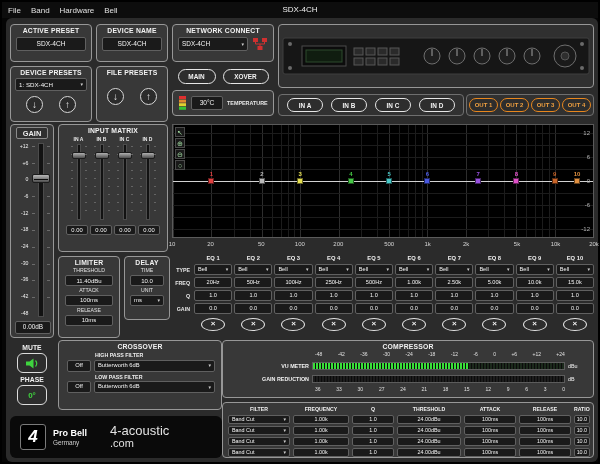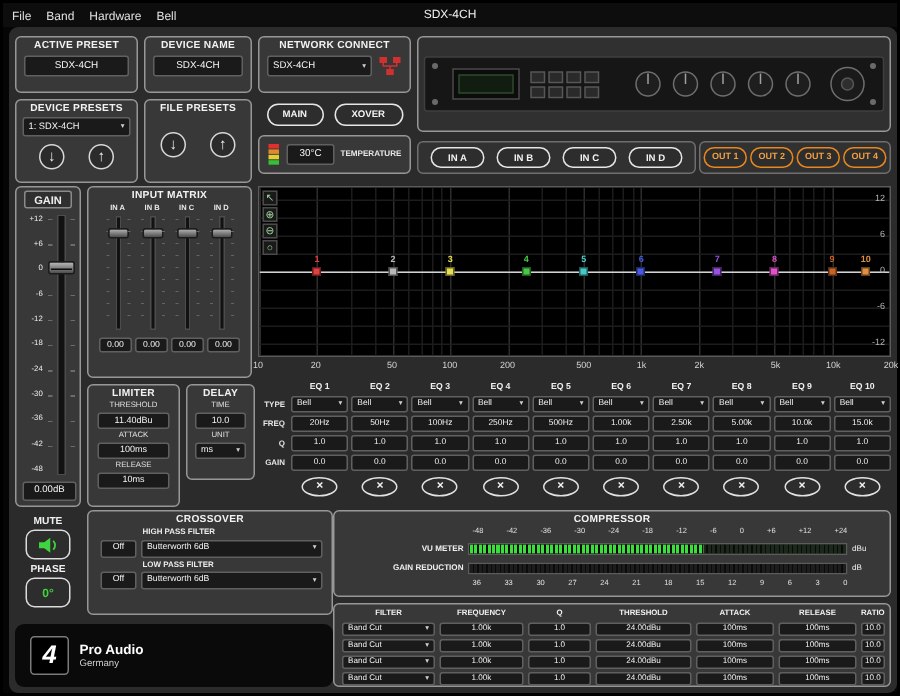--- a/index.html
+++ b/index.html
@@ -723,19 +723,23 @@
         <div class="box ftc">1.0</div>
         <div class="box ftc">24.00dBu</div>
         <div class="box ftc">100ms</div>
         <div class="box ftc">100ms</div>
         <div class="box ftc">10.0</div>
       </div>
 
     <div id="branding">
       <div id="logo-badge">4</div>
       <div>
-        <div class="brand-l1">Pro Audio</div>
+        <div class="brand-l1">Pro Bell</div>
         <div class="brand-l2">Germany</div>
+      </div>
+      <div id="site-col">
+        <div class="site-l1">4-acoustic</div>
+        <div class="site-l2">.com</div>
       </div>
     </div>
 
   </div>
 </div>
 
 </body></html>

